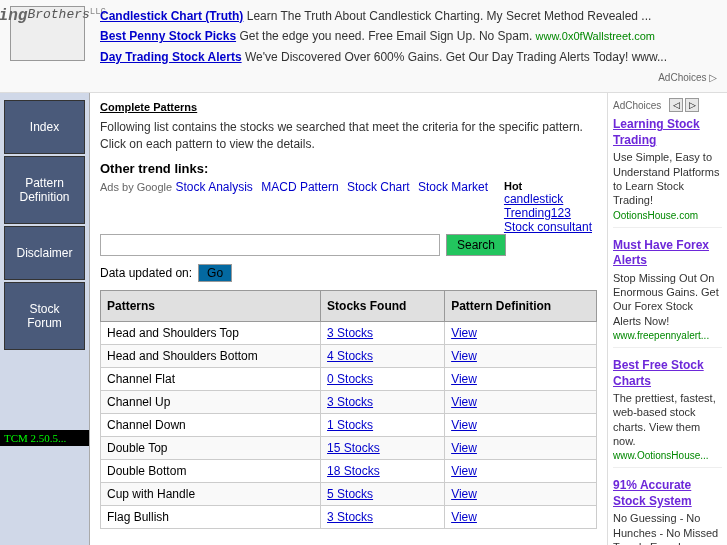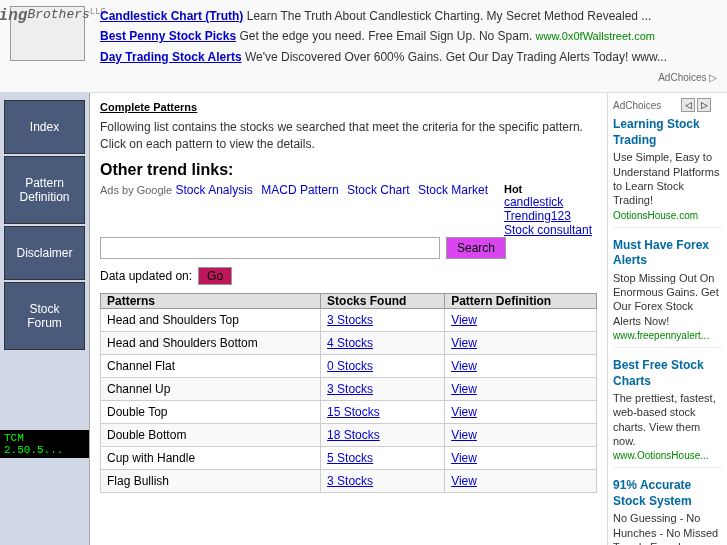--- a/index.html
+++ b/index.html
@@ -66,21 +66,21 @@
       padding: 19px 8px;
       margin: 2px 4px;
       cursor: pointer;
       border: 1px solid #333;
       text-align: center;
     }
     #ticker-bar {
       background: #000;
       color: #0f0;
       font-size: 11px;
-      font-family: Liberation Mono, monospace;
+      font-family: Liberation Serif, serif;
       padding: 2px 4px;
       margin-top: 80px;
     }
 
     
     #center-content {
       flex: 1;
       padding: 8px 10px;
       overflow-y: auto;
       background: #fff;
@@ -91,21 +91,21 @@
       text-decoration: underline;
       margin-bottom: 6px;
     }
     #intro-text {
       font-size: 12px;
       color: #333;
       margin-bottom: 8px;
       line-height: 1.4;
     }
     #trend-links-label {
-      font-size: 16px;
+      font-size: 13px;
       font-weight: bold;
       margin-bottom: 4px;
     }
     .trend-link { color: #00c; cursor: pointer; margin-right: 5px; font-size: 12px; }
     .hot-links { float: right; font-size: 11px; }
     .hot-links a { color: #00c; text-decoration: underline; display: block; }
 
     #search-area {
       margin: 8px 0;
       display: flex;
@@ -114,58 +114,58 @@
       clear: both;
     }
     #search-input {
       width: 340px;
       height: 22px;
       border: 1px solid #aaa;
       padding: 2px 4px;
       font-size: 12px;
     }
     #search-btn {
-      background: #d946ef;
+      background: #22c55e;
       border: 1px solid #999;
       padding: 2px 10px;
       font-size: 12px;
       cursor: pointer;
       height: 22px;
     }
 
     #date-area {
       display: flex;
       align-items: center;
       gap: 6px;
       margin-bottom: 8px;
       font-size: 12px;
     }
     #date-select {
       font-size: 12px;
       border: 1px solid #aaa;
       padding: 1px 3px;
     }
     #go-btn {
-      background: #be185d;
+      background: #0369a1;
       border: 1px solid #999;
       padding: 1px 8px;
       font-size: 12px;
       cursor: pointer;
     }
 
     
     #patterns-table {
       width: 100%;
       border-collapse: collapse;
       font-size: 12px;
     }
     #patterns-table th {
       background: #e0e0e0;
       border: 1px solid #999;
-      padding: 0 6px;
+      padding: 8px 6px;
       text-align: left;
       font-weight: bold;
     }
     #patterns-table td {
       border: 1px solid #ccc;
       padding: 4px 6px;
     }
     #patterns-table tr:nth-child(even) td { background: #f9f9f9; }
     .stock-link { color: #00c; cursor: pointer; }
 
@@ -191,28 +191,28 @@
       border: 1px solid #999;
       background: #e8e8e8;
       font-size: 9px;
       width: 14px;
       height: 14px;
       display: flex;
       align-items: center;
       justify-content: center;
       cursor: pointer;
     }
-    .right-ad-title { font-weight: bold; color: #0369a1; cursor: pointer; font-size: 12px; line-height: 1.3; margin-bottom: 2px; }
+    .right-ad-title { font-weight: bold; color: #6d28d9; text-decoration: underline; cursor: pointer; font-size: 12px; line-height: 1.3; margin-bottom: 2px; }
     .right-ad-body { color: #333; font-size: 11px; line-height: 1.3; margin-bottom: 2px; }
     .right-ad-url { color: #080; font-size: 10px; }
 
     .nav-arrows-header {
       display: flex;
       align-items: center;
-      gap: 20px;
+      gap: 8px;
       margin-bottom: 5px;
     }
   </style>
 </head>
 <body>
 
 <div id="header-ads">
   <div id="logo-area">
     <div id="logo-box">
       <span id="logo-ming" style="font-size:16px;font-weight:bold;color:#666;font-style:italic;">Ming</span>
@@ -297,20 +297,25 @@
             <td><a class="stock-link" href="#">View</a></td>
           </tr>
           <tr>
             <td>Channel Flat</td>
             <td><a class="stock-link" href="#">0 Stocks</a></td>
             <td><a class="stock-link" href="#">View</a></td>
           </tr>
           <tr>
             <td>Channel Up</td>
             <td><a class="stock-link" href="#">3 Stocks</a></td>
+            <td><a class="stock-link" href="#">View</a></td>
+          </tr>
+          <tr>
+            <td>Channel Down</td>
+            <td><a class="stock-link" href="#">1 Stocks</a></td>
             <td><a class="stock-link" href="#">View</a></td>
           </tr>
           <tr>
             <td>Double Top</td>
             <td><a class="stock-link" href="#">15 Stocks</a></td>
             <td><a class="stock-link" href="#">View</a></td>
           </tr>
           <tr>
             <td>Double Bottom</td>
             <td><a class="stock-link" href="#">18 Stocks</a></td>

